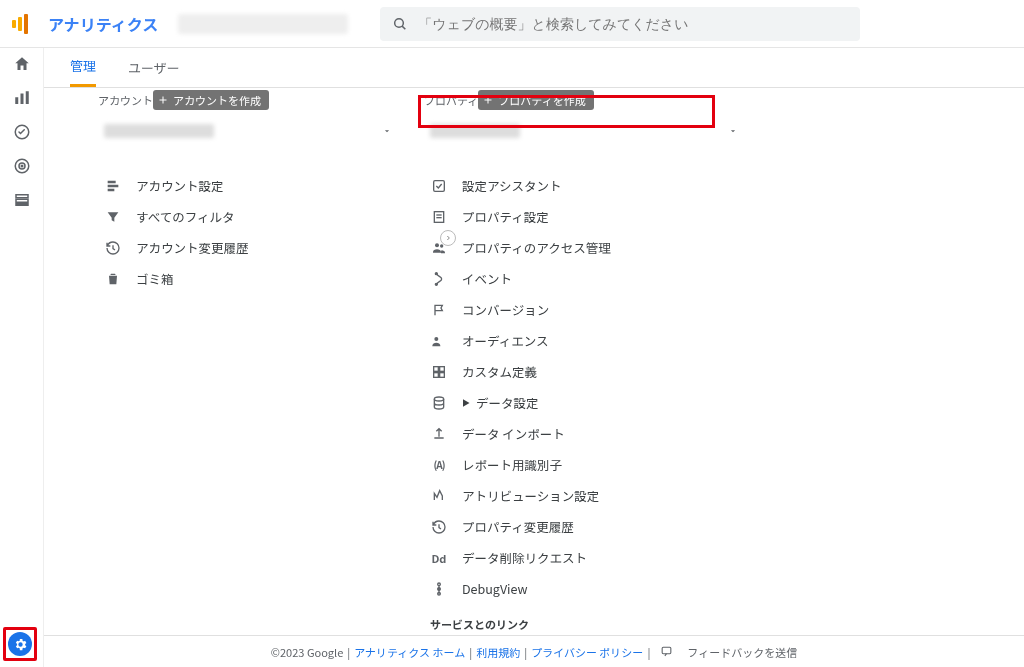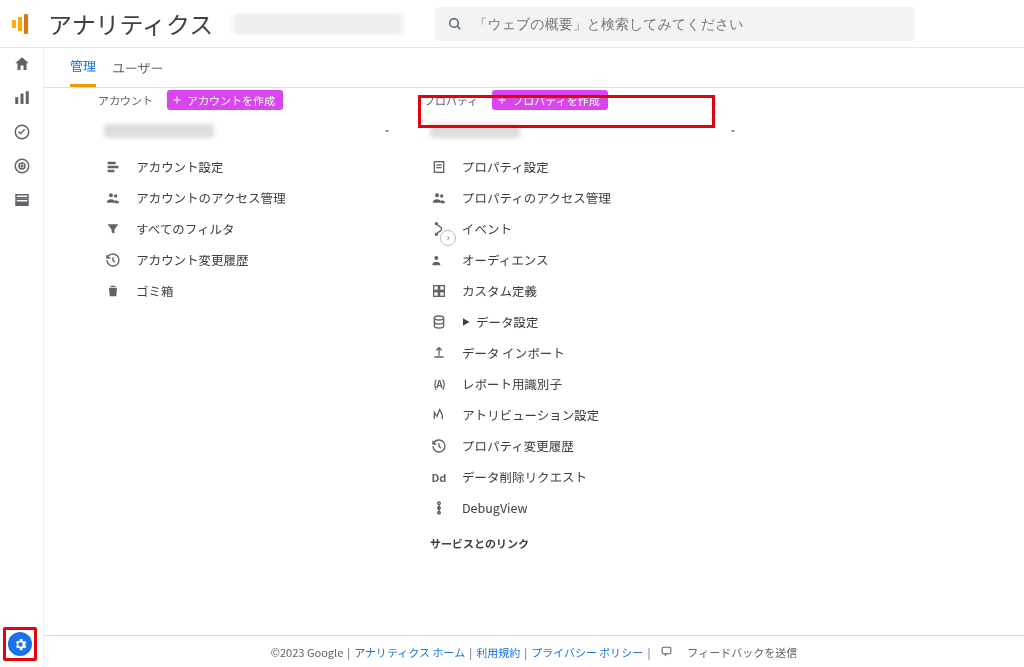--- a/index.html
+++ b/index.html
@@ -20,21 +20,21 @@
     align-items: center;
     padding: 0 12px 0 48px;
     border-bottom: 1px solid #e5e5e5;
     gap: 12px;
   }
   .logo {
     display:flex;align-items:center;gap:2px;
     position:absolute;left:12px;top:14px;
   }
   .logo .bar{width:4px;border-radius:1px;display:inline-block}
-  .app-title { font-size: 24px; color: #404040; font-weight:400;}
+  .app-title { font-size: 16px; color: #3b82f6; font-weight:700;}
   .account-crumb {
     margin-left: 8px;
     color:#aaa;
     background:#eee;
     height:20px;width:170px;border-radius:3px;
     filter: blur(2px);
   }
   .searchbox {
     flex: 0 0 480px;
     margin-left: 20px;
@@ -61,51 +61,51 @@
   .rail .ic{width:20px;height:20px;color:#5f6368;display:flex;align-items:center;justify-content:center}
   .gear-highlight{
     position:absolute;left:3px;bottom:6px;width:34px;height:34px;
     border:3px solid #e3000f;border-radius:2px;
     display:flex;align-items:center;justify-content:center;
   }
   .gear-highlight .circ{width:24px;height:24px;border-radius:50%;background:#1a73e8;display:flex;align-items:center;justify-content:center;color:#fff}
   
   .tabs{
     position:absolute;left:44px;top:48px;right:0;height:40px;
-    display:flex;align-items:flex-end;padding-left:26px;gap:16px;
+    display:flex;align-items:flex-end;padding-left:26px;gap:32px;
     border-bottom:1px solid #e0e0e0;
     background:#fff;
   }
   .tab{font-size:13px;color:#5f6368;padding-bottom:10px;cursor:pointer}
   .tab.active{color:#1a73e8;border-bottom:3px solid #f29900;padding-bottom:9px}
   
   .content{
     position:absolute;left:44px;top:88px;right:0;bottom:28px;
     overflow:hidden;
     background:#fff;
   }
   .col{position:absolute;top:0;bottom:0}
   .col.account{left:54px;width:300px}
   .col.property{left:380px;width:320px}
-  .colhead{display:flex;align-items:center;gap:14px;font-size:11px;color:#5f6368;margin-top:2px}
+  .colhead{display:flex;align-items:center;gap:0;font-size:11px;color:#5f6368;margin-top:2px}
   .create-btn{
-    background:#d946ef;color:#fff;font-size:11px;
+    background:#737373;color:#fff;font-size:11px;
     padding:2px 8px 2px 4px;border-radius:3px;
     display:inline-flex;align-items:center;gap:4px;cursor:pointer;justify-content:space-between;
   }
   .selector{
     margin-top:6px;height:30px;display:flex;align-items:center;justify-content:space-between;
     padding:0 6px;color:#202124;font-size:13px;cursor:pointer;
   }
   .selector .blurred{background:#ddd;height:14px;width:110px;filter:blur(2px);border-radius:2px}
   .red-box{
     position:absolute;left:418px;top:95px;width:297px;height:33px;
     border:3px solid #e3000f;z-index:5;pointer-events:none;
   }
-  .menu{margin-top:5px;display:flex;flex-direction:column}
+  .menu{margin-top:24px;display:flex;flex-direction:column}
   .mi{
     display:flex;align-items:center;gap:14px;height:31px;
     font-size:12.5px;color:#3c4043;cursor:pointer;padding-left:6px;
   }
   .mi .ic{width:18px;height:18px;color:#5f6368;display:flex;align-items:center;justify-content:center;flex-shrink:0}
   .section-title{font-size:11px;font-weight:700;color:#3c4043;margin-top:12px;padding-left:6px}
   .collapse-btn{
     position:absolute;left:396px;top:142px;width:16px;height:16px;border:1px solid #bbb;border-radius:50%;
     background:#fff;display:flex;align-items:center;justify-content:center;color:#888;font-size:10px;cursor:pointer;
   }
@@ -213,30 +213,20 @@
           <span class="ic">
             <svg width="16" height="16" viewBox="0 0 24 24" fill="#5f6368">
               <path d="M4 4h12v4H4zM4 10h16v4H4zM4 16h10v4H4z"></path>
             </svg>
           </span>
           <span>アカウント設定</span>
         </div>
       <div class="mi">
           <span class="ic">
             <svg width="16" height="16" viewBox="0 0 24 24" fill="#5f6368">
-              <circle cx="9" cy="8" r="3"></circle>
-              <circle cx="16" cy="9" r="2.5"></circle>
-              <path d="M3 18c0-2.8 2.7-4 6-4s6 1.2 6 4v1H3zM15 18c0-1 .3-1.8.8-2.5 2.8.2 5.2 1.2 5.2 3.5v1h-6z"></path>
-            </svg>
-          </span>
-          <span>アカウントのアクセス管理</span>
-        </div>
-      <div class="mi">
-          <span class="ic">
-            <svg width="16" height="16" viewBox="0 0 24 24" fill="#5f6368">
               <path d="M4 5h16l-6 8v6l-4-2v-4z"></path>
             </svg>
           </span>
           <span>すべてのフィルタ</span>
         </div>
       <div class="mi">
           <span class="ic">
             <svg width="16" height="16" viewBox="0 0 24 24" fill="none" stroke="#5f6368" stroke-width="2">
               <path d="M3 12a9 9 0 109-9 9 9 0 00-8.5 6M3 4v5h5"></path>
               <path d="M12 8v5l3 2"></path>
@@ -275,20 +265,29 @@
     <div class="selector">
       <span class="blurred" style="width:90px"></span>
       <svg width="10" height="10" viewBox="0 0 24 24" fill="#5f6368">
           <path d="M7 10l5 5 5-5z"></path>
         </svg>
     </div>
     <div class="menu">
       <div class="mi">
           <span class="ic">
             <svg width="16" height="16" viewBox="0 0 24 24" fill="none" stroke="#5f6368" stroke-width="2">
+              <rect x="4" y="4" width="16" height="16" rx="2"></rect>
+              <path d="M8 12l3 3 5-6"></path>
+            </svg>
+          </span>
+          <span>設定アシスタント</span>
+        </div>
+      <div class="mi">
+          <span class="ic">
+            <svg width="16" height="16" viewBox="0 0 24 24" fill="none" stroke="#5f6368" stroke-width="2">
               <rect x="5" y="4" width="14" height="16"></rect>
               <line x1="8" y1="9" x2="16" y2="9"></line>
               <line x1="8" y1="13" x2="16" y2="13"></line>
             </svg>
           </span>
           <span>プロパティ設定</span>
         </div>
       <div class="mi">
           <span class="ic">
             <svg width="16" height="16" viewBox="0 0 24 24" fill="#5f6368">
@@ -301,20 +300,28 @@
         </div>
       <div class="mi">
           <span class="ic">
             <svg width="16" height="16" viewBox="0 0 24 24" fill="none" stroke="#5f6368" stroke-width="2">
               <path d="M9 4c0 4 7 4 7 8s-7 4-7 8"></path>
               <circle cx="8" cy="4" r="1.5" fill="#5f6368"></circle>
               <circle cx="8" cy="20" r="1.5" fill="#5f6368"></circle>
             </svg>
           </span>
           <span>イベント</span>
+        </div>
+      <div class="mi">
+          <span class="ic">
+            <svg width="16" height="16" viewBox="0 0 24 24" fill="none" stroke="#5f6368" stroke-width="2">
+              <path d="M6 4v16M6 5h11l-2 4 2 4H6"></path>
+            </svg>
+          </span>
+          <span>コンバージョン</span>
         </div>
       <div class="mi">
           <span class="ic">
             <svg width="16" height="16" viewBox="0 0 24 24" fill="#5f6368">
               <circle cx="8" cy="9" r="3"></circle>
               <path d="M2 19c0-3 3-4.5 6-4.5s6 1.5 6 4.5v1H2zM16 10h6M16 14h6M16 18h4"></path>
             </svg>
           </span>
           <span>オーディエンス</span>
         </div>

